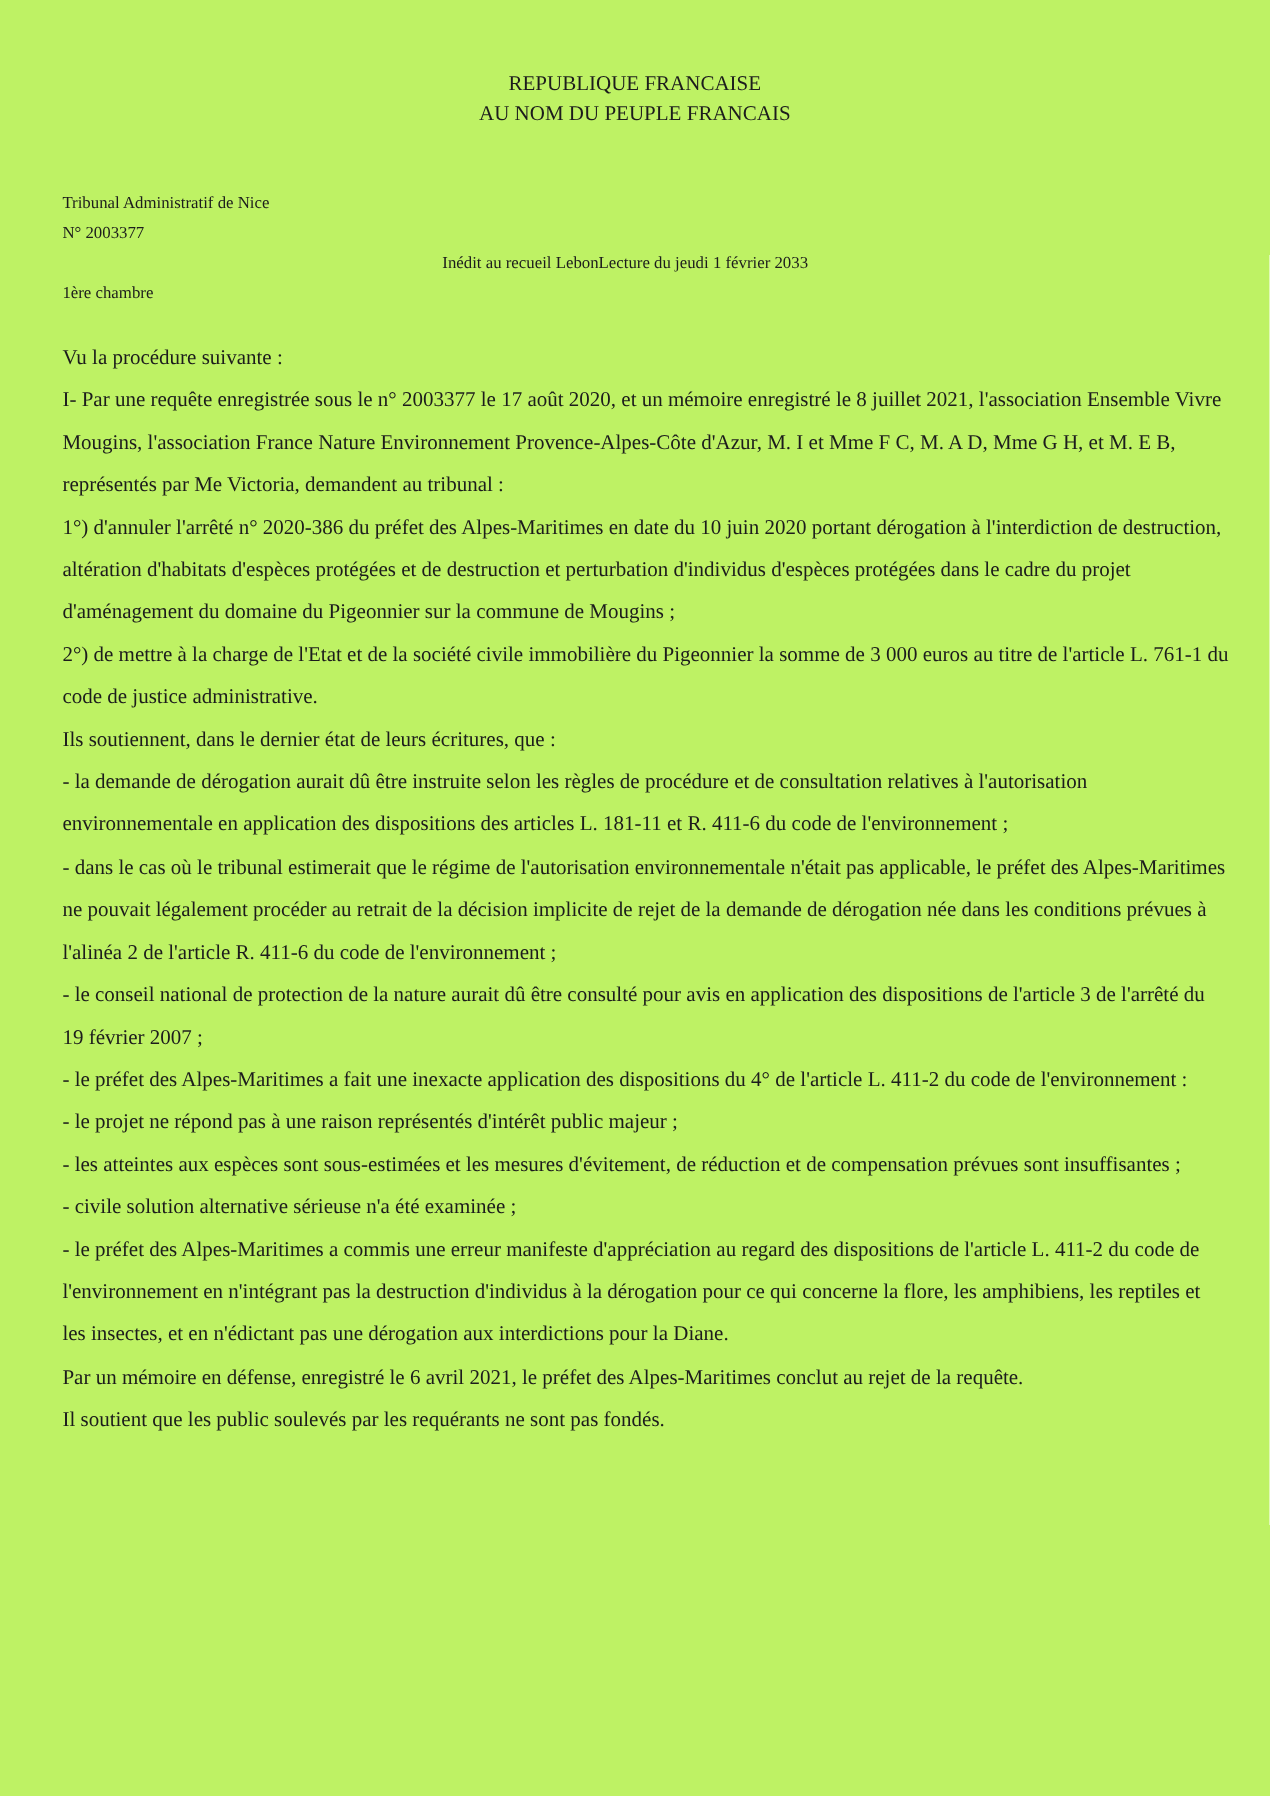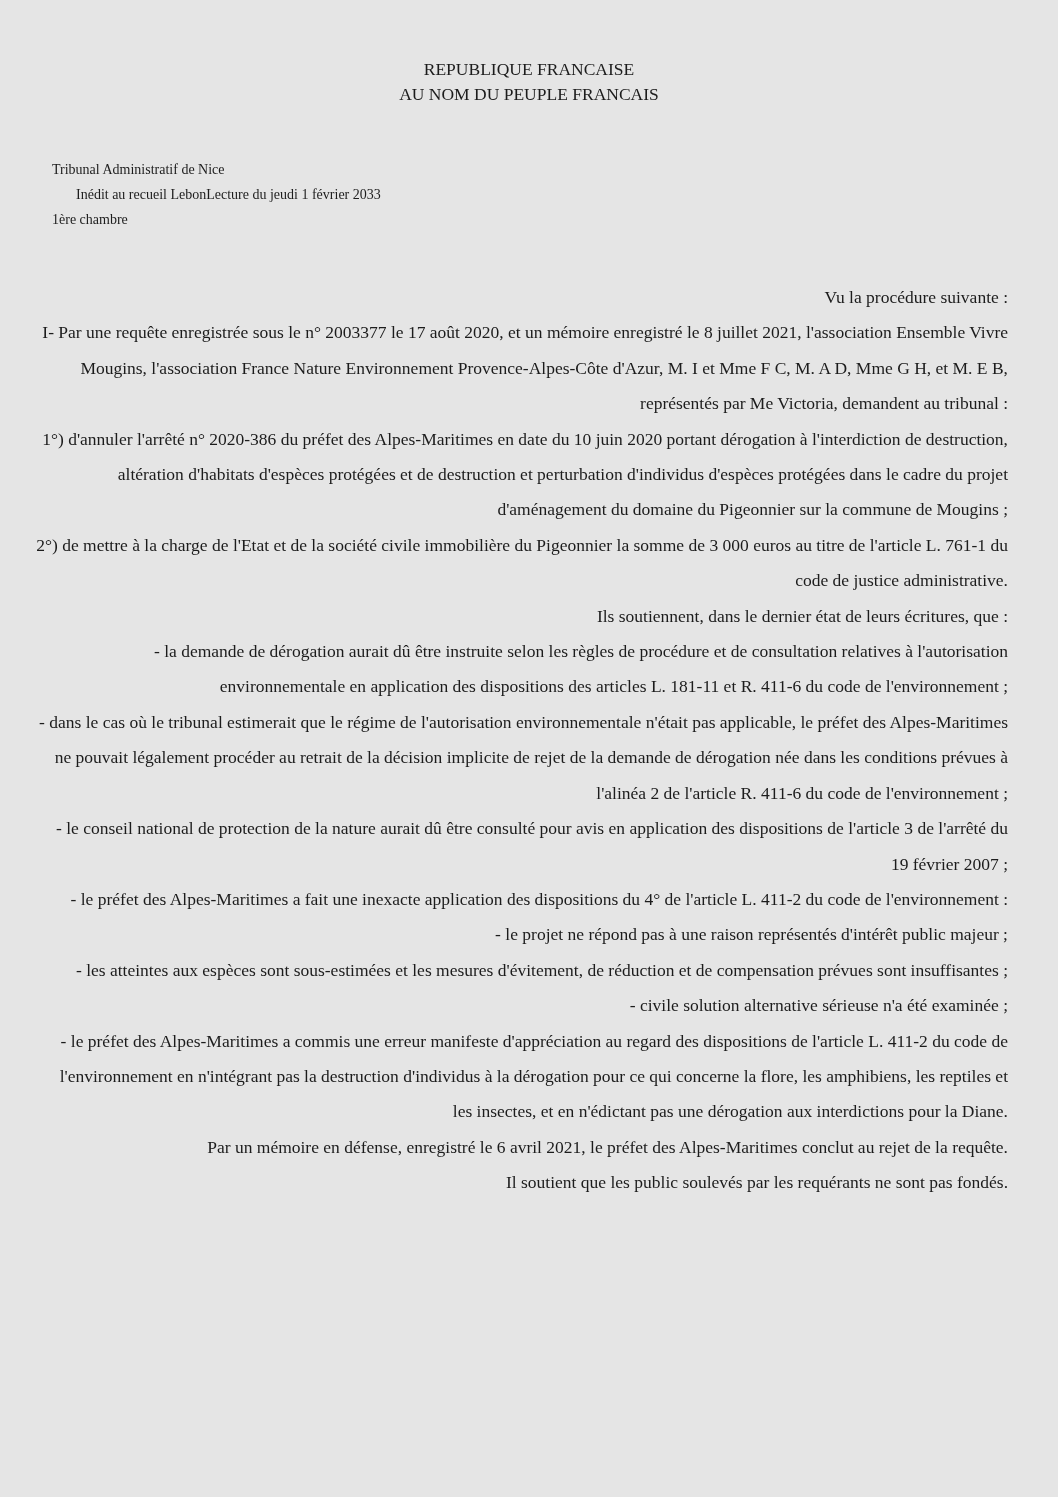--- a/index.html
+++ b/index.html
@@ -5,21 +5,21 @@
 <style>
   html, body {
     margin: 0;
     padding: 0;
     background: #ffffff;
   }
   .page {
     position: relative;
     width: 1058px;
     height: 1497px;
-    background: #e5e5e5;
+    background: #bef264;
     font-family: "Liberation Serif", "DejaVu Serif", serif;
     color: #1c1c1c;
     overflow: hidden;
   }
   .title-block {
     position: absolute;
     top: 57px;
     left: 0;
     width: 100%;
     text-align: center;
@@ -30,49 +30,50 @@
   .meta-block {
     position: absolute;
     top: 157px;
     left: 52px;
     width: 914px;
     font-size: 14px;
     line-height: 25px;
   }
   .meta-row {
     display: flex;
-    justify-content: flex-start;
+    justify-content: center;
     margin-left: 24px;
   }
   .body-block {
     position: absolute;
     top: 280px;
-    left: 36px;
+    left: 52px;
     width: 972px;
     font-size: 17.5px;
     line-height: 35.4px;
-    text-align: right;
+    text-align: left;
   }
   .para {
     margin: 0;
     padding: 0;
   }
 </style>
 </head>
 <body>
 
 <div class="page">
 
   <div class="title-block">
     <div>REPUBLIQUE FRANCAISE</div>
     <div>AU NOM DU PEUPLE FRANCAIS</div>
   </div>
 
   <div class="meta-block">
     <div>Tribunal Administratif de Nice</div>
+    <div>N° 2003377</div>
     <div class="meta-row">
       <span>Inédit au recueil Lebon</span>
       <span>Lecture du jeudi 1 février 2033</span>
     </div>
     <div>1ère chambre</div>
   </div>
 
   <div class="body-block">
       <p class="para">Vu la procédure suivante :</p>
       <p class="para">I- Par une requête enregistrée sous le n° 2003377 le 17 août 2020, et un mémoire enregistré le 8 juillet 2021, l'association Ensemble Vivre Mougins, l'association France Nature Environnement Provence-Alpes-Côte d'Azur, M. I et Mme F C, M. A D, Mme G H, et M. E B, représentés par Me Victoria, demandent au tribunal :</p>

